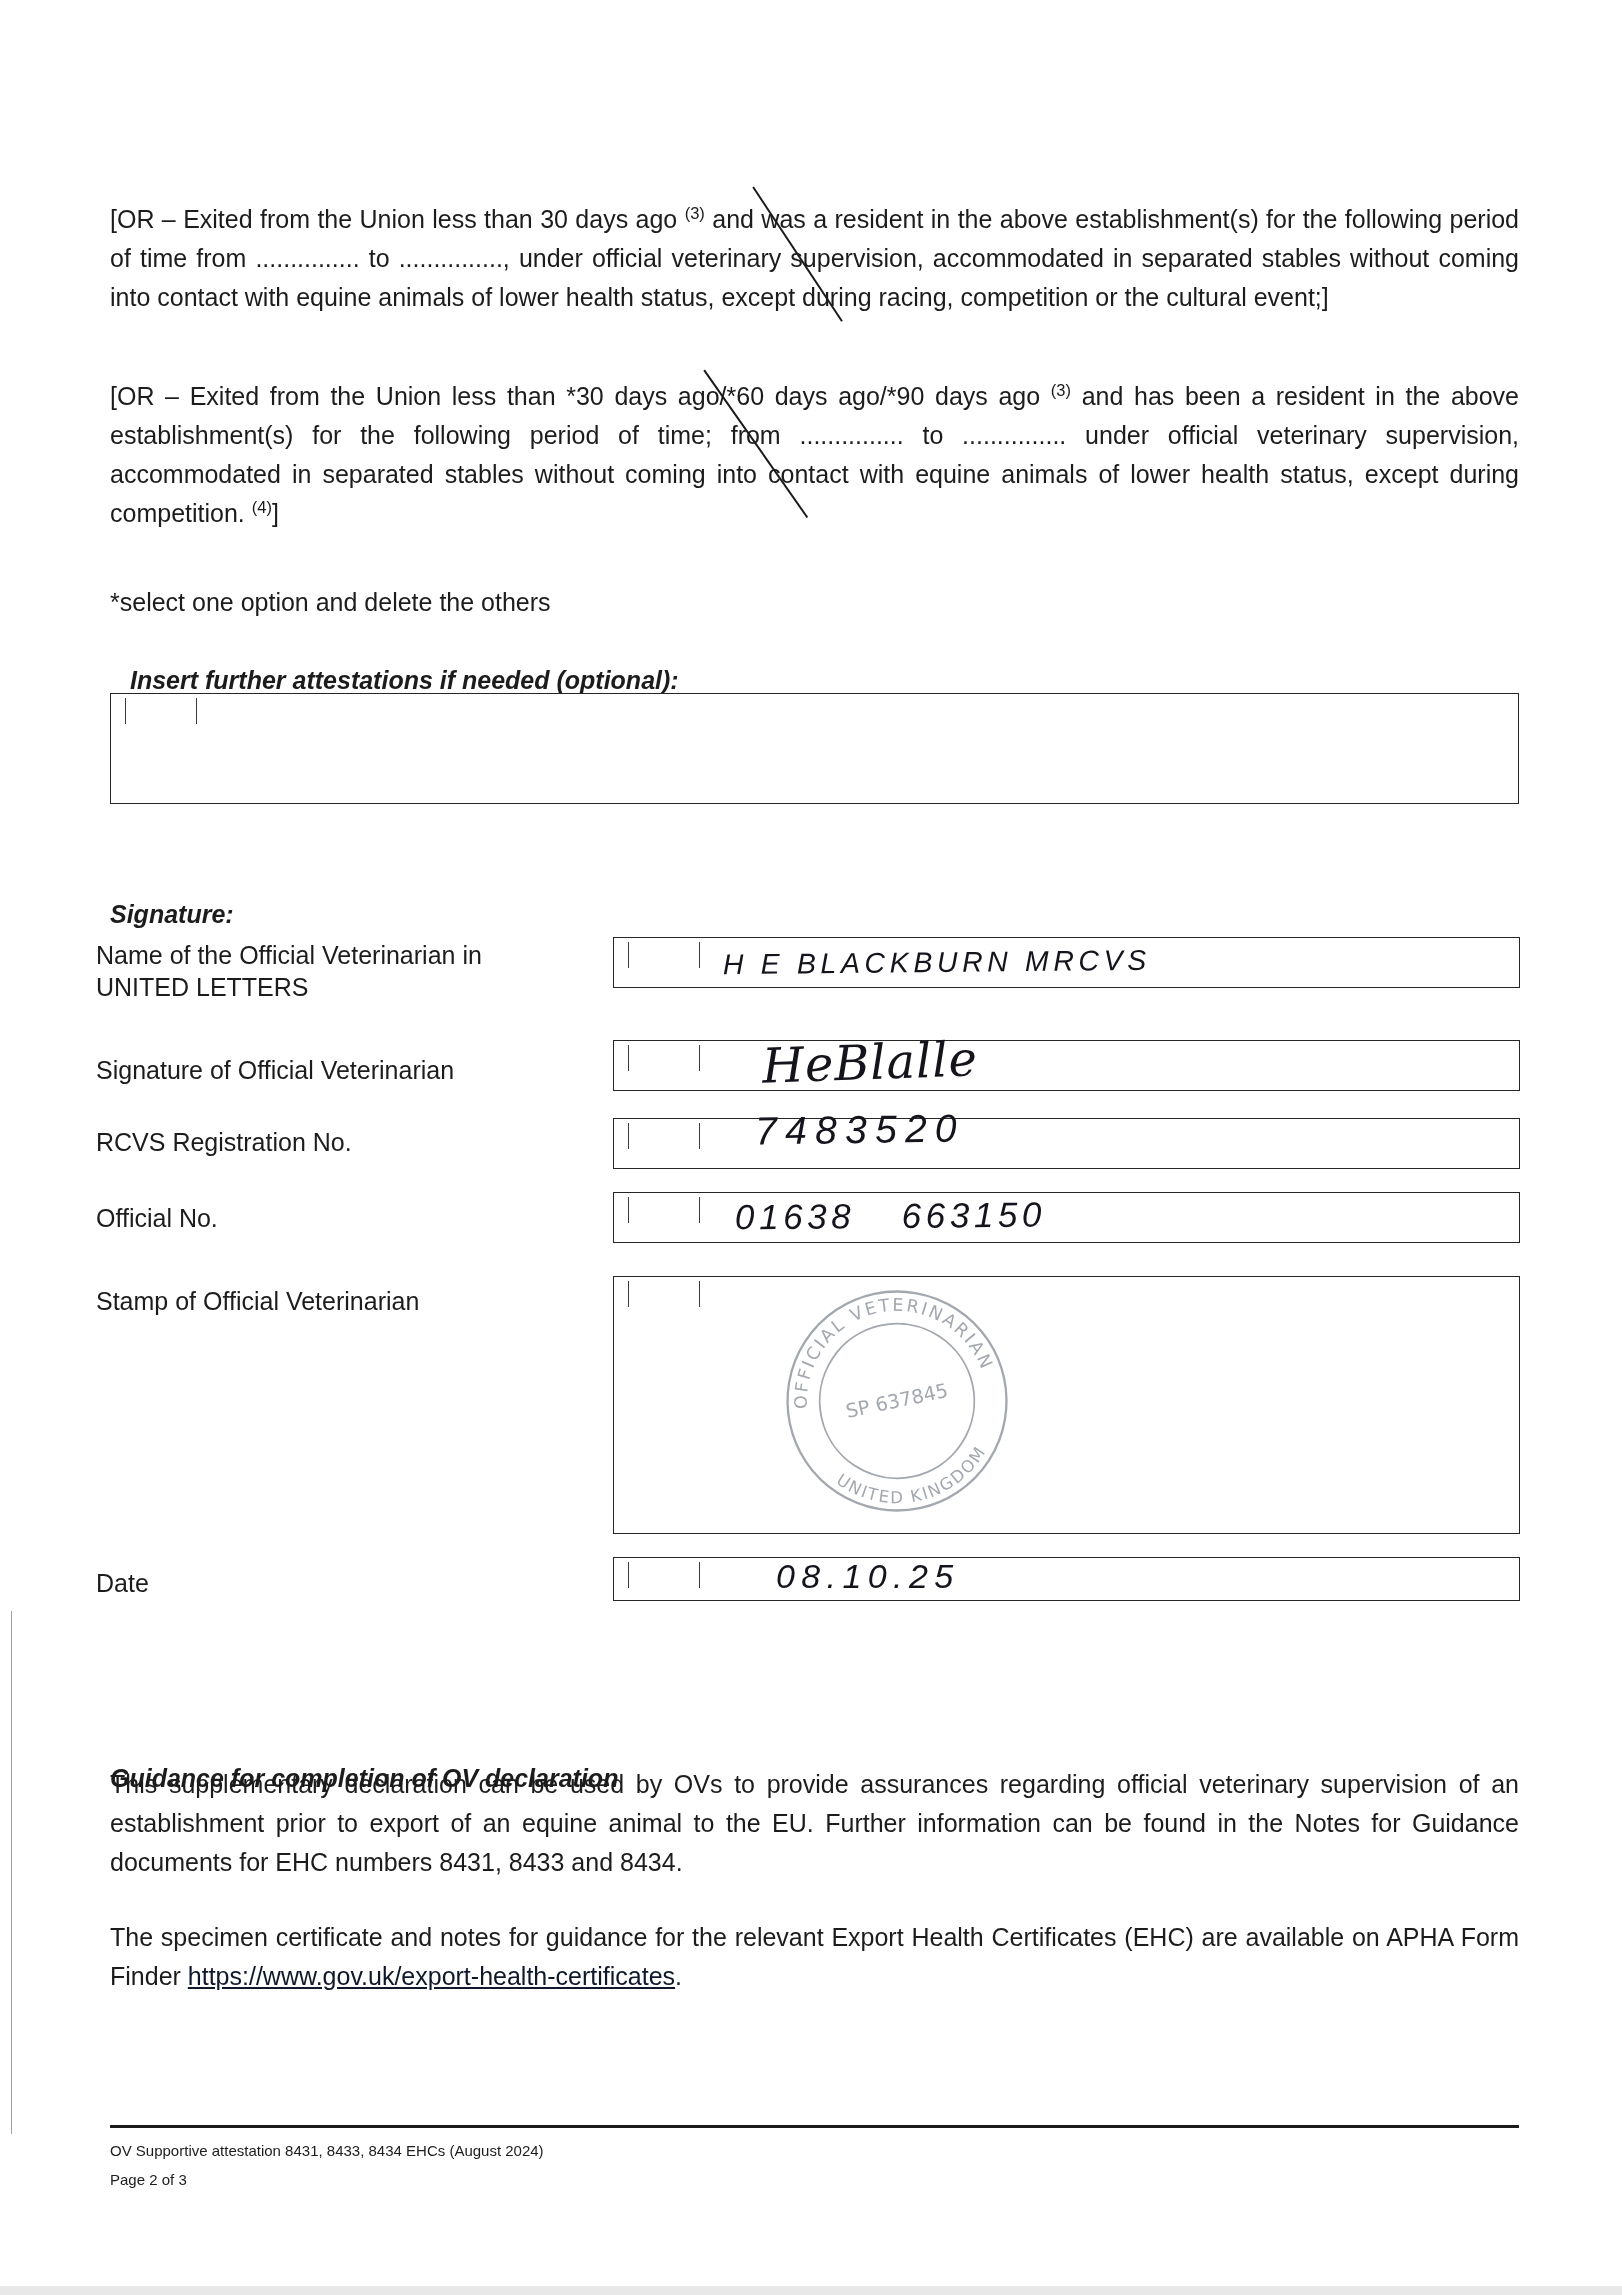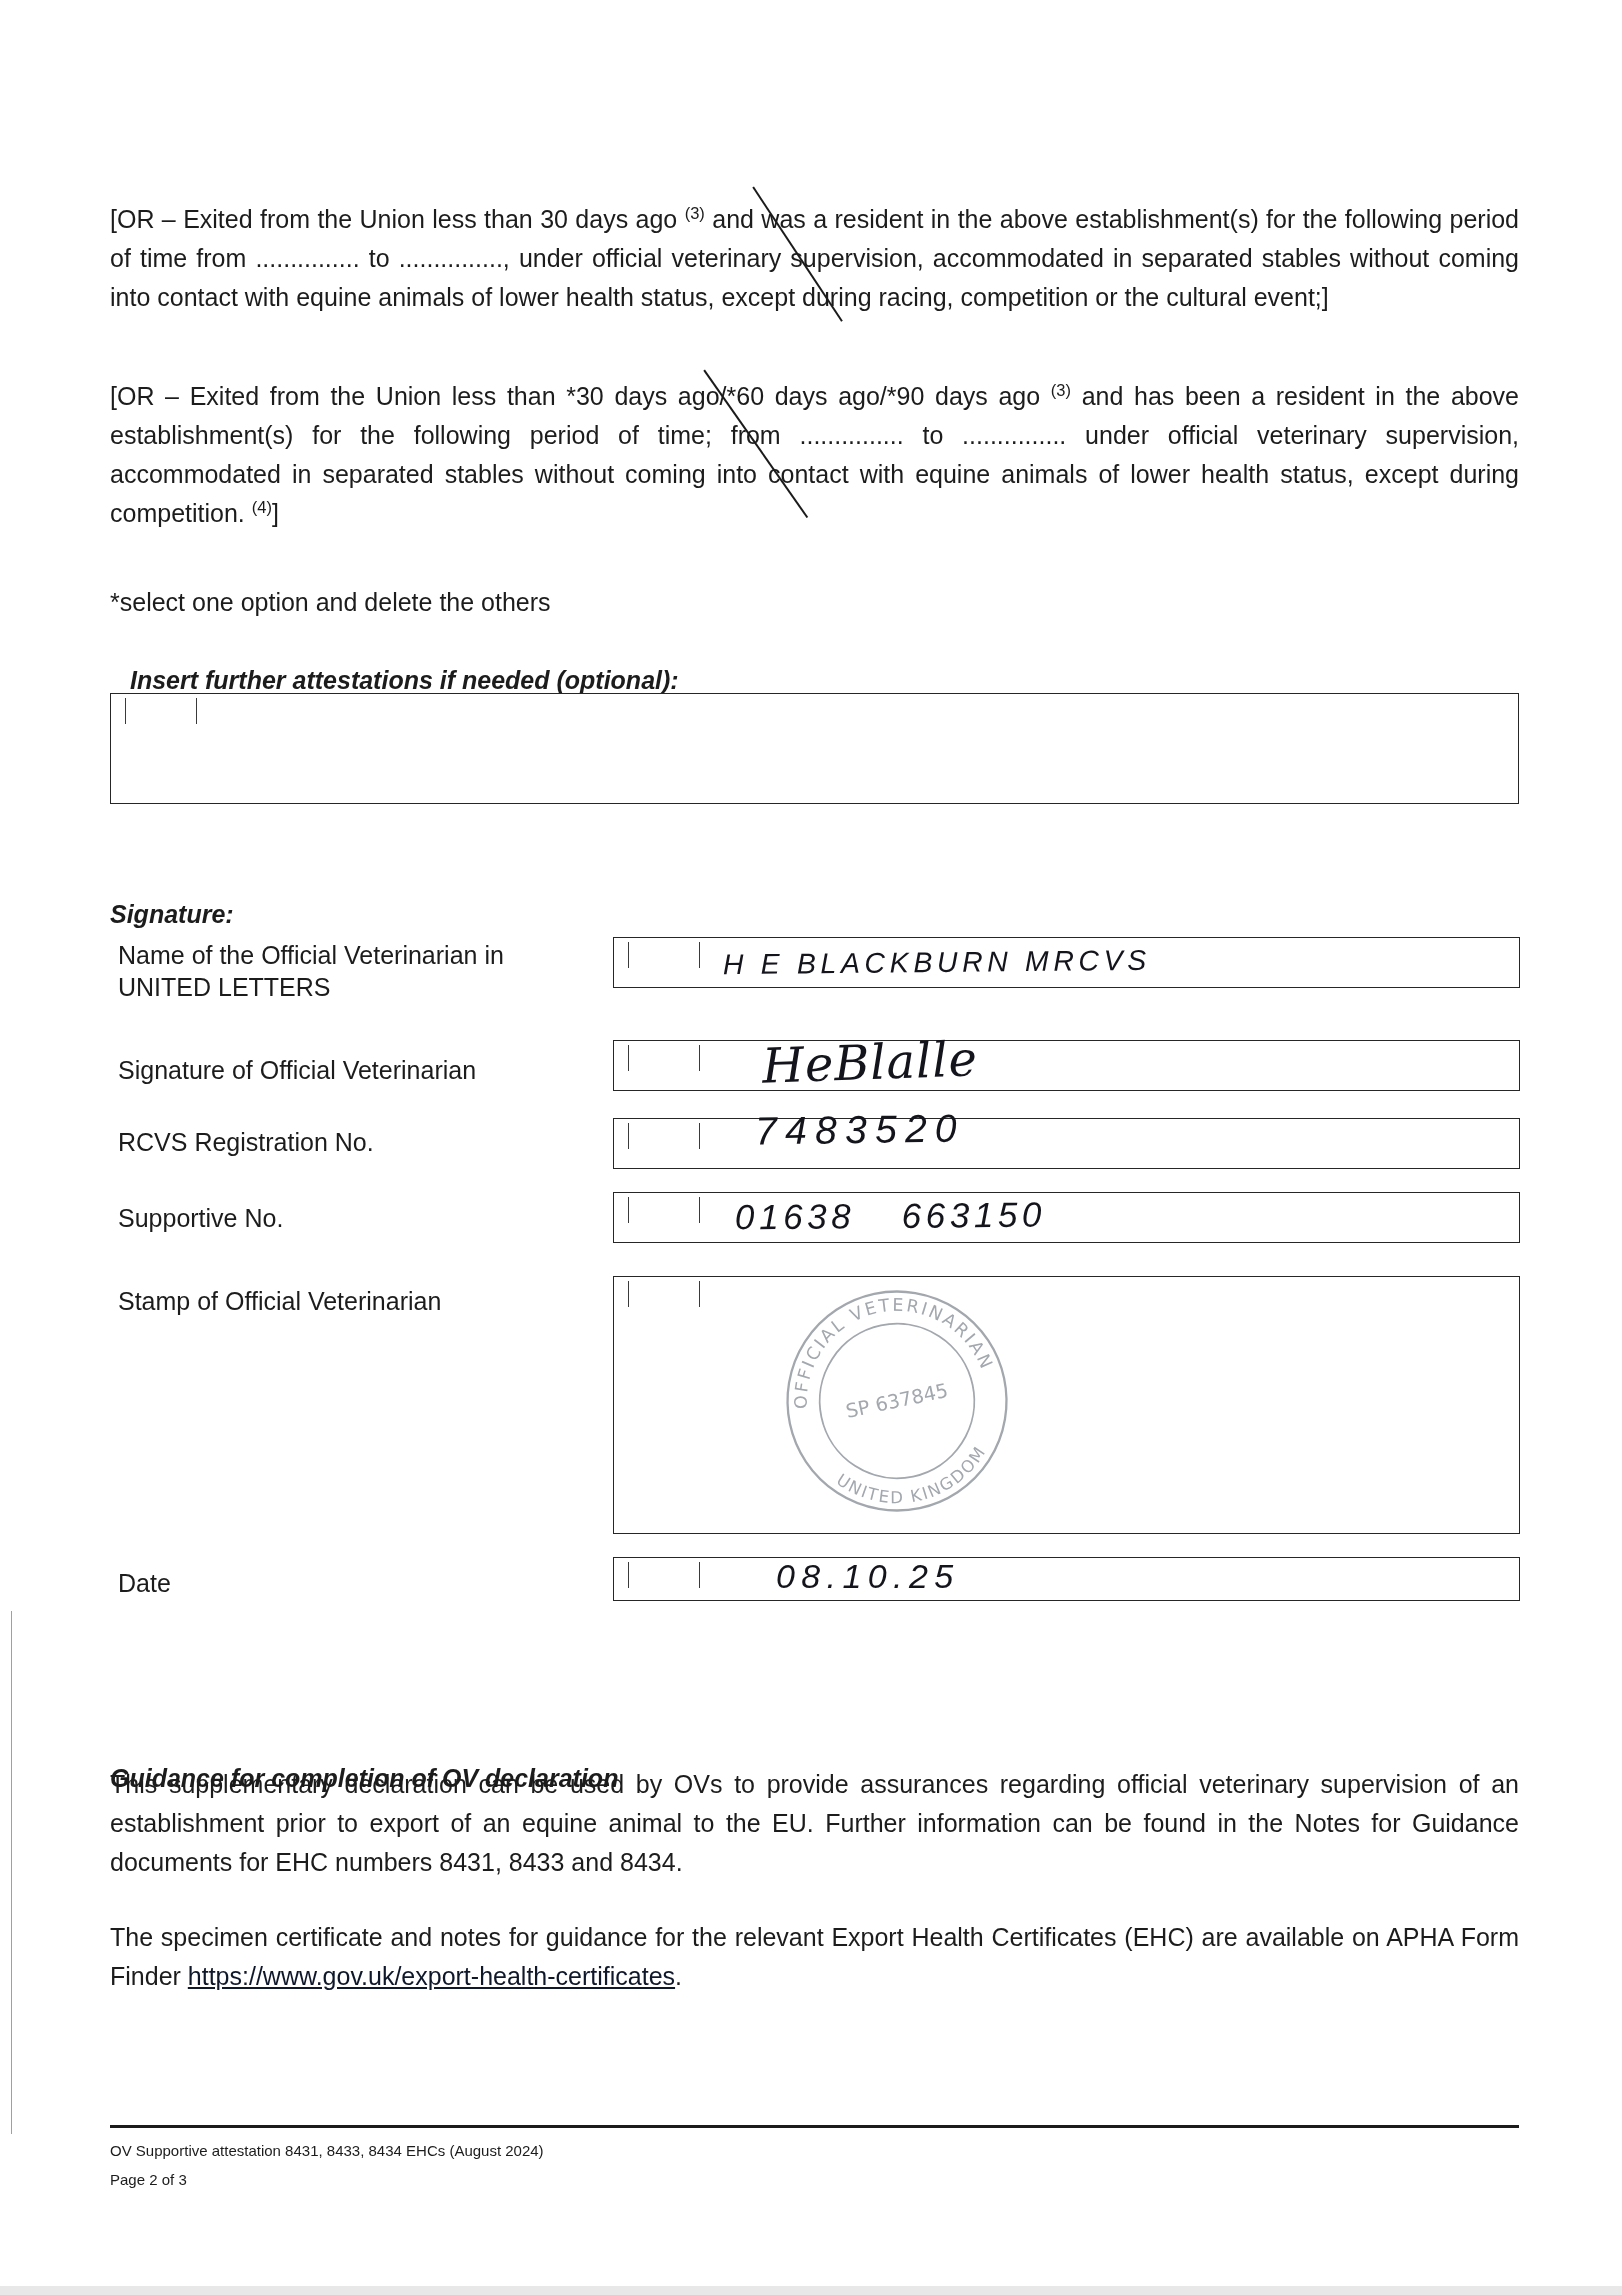--- a/index.html
+++ b/index.html
@@ -14,21 +14,21 @@
   .para {
     position:absolute; left:110px; width:1409px;
     font-size:25px; line-height:39px; text-align:justify; margin:0;
   }
   .para sup, sup.fn { font-size:16.5px; line-height:0; vertical-align:super; }
   .heading {
     position:absolute; margin:0;
     font-size:25px; font-weight:bold; line-height:32px;font-style:italic;
   }
   .label {
-    position:absolute; left:118px;
+    position:absolute; left:96px;
     font-size:25px; line-height:32px;
   }
   .box {
     position:absolute;
     border:1.4px solid #262626;
     box-sizing:border-box;
     background:transparent;
   }
   .field-box { left:613px; width:907px; }
   .ticks span {
@@ -114,21 +114,21 @@
 
   <div class="label" style="top:1126px">RCVS Registration No.</div>
   <div class="box field-box" style="top:1118px; height:51px">
     <div class="ticks">
         <span class="t1"></span>
         <span class="t2"></span>
       </div>
   </div>
   <div class="hand hand-rcvs">7483520</div>
 
-  <div class="label" style="top:1202px">Supportive No.</div>
+  <div class="label" style="top:1202px">Official No.</div>
   <div class="box field-box" style="top:1192px; height:51px">
     <div class="ticks">
         <span class="t1"></span>
         <span class="t2"></span>
       </div>
   </div>
   <div class="hand hand-phone">01638 663150</div>
 
   <div class="label" style="top:1285px">Stamp of Official Veterinarian</div>
   <div class="box field-box" style="top:1276px; height:258px">

